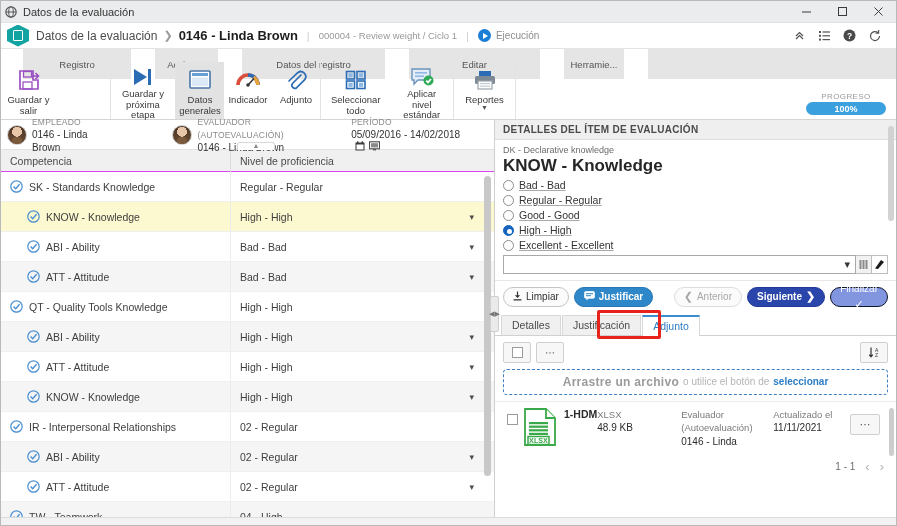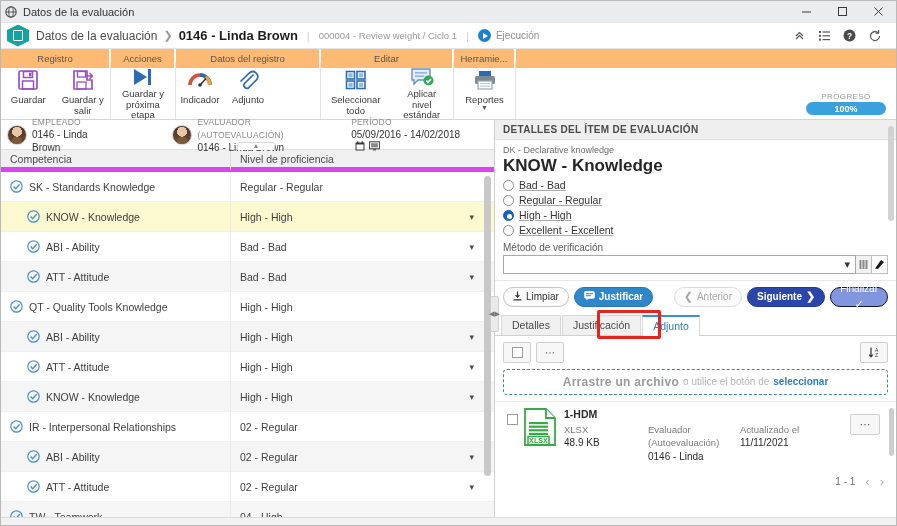--- a/index.html
+++ b/index.html
@@ -73,23 +73,24 @@
   }
   .crumb-status { font-size: 10px; color: #8d8d8d; }
   .crumb-right { margin-left: auto; display: flex; align-items: center; gap: 12px; padding-right: 8px; }
   .crumb-right .ci { color: #555; display: flex; align-items: center; }
 
   
   .ribbon { flex: 0 0 70px; display: flex; flex-direction: column; background: #fff;
             border-bottom: 1px solid #d5d5d5; }
   .ribbon-groups { display: flex; height: 13px; background: #fff; }
   .rg-label {
-    height: 19px; background: #fdba74; color: #555; font-size: 9.5px;
+    height: 30px; background: #e5e5e5; color: #555; font-size: 9.5px;
     display: flex; align-items: center; justify-content: center;
     border-right: 2px solid #fff;
+    margin-left: 22px;
   }
   .ribbon-body { display: flex; height: 57px; align-items: stretch; }
   .rg-body { display: flex; border-right: 1px solid #e3e3e3; }
   .rbtn {
     display: flex; flex-direction: column; align-items: center; justify-content: flex-start;
     padding: 4px 6px 0; min-width: 48px; cursor: default;
   }
   .rbtn.sel { background: #e2e2e2; }
   .rbtn .glyph { height: 28px; display: flex; align-items: center; justify-content: center; }
   .rbtn .lbl { font-size: 9.5px; color: #3a3a3a; text-align: center; line-height: 1.12; margin-top: 1px; }
@@ -135,21 +136,21 @@
   .collapse-tab {
     position: absolute; left: 236px; bottom: -1px; width: 38px; height: 8px;
     background: #fff; border: 1px solid #d8d8d8; border-bottom: none;
     border-radius: 3px 3px 0 0; display: flex; align-items: flex-start; justify-content: center;
     font-size: 7px; color: #888; line-height: 6px; z-index: 3;
   }
 
   
   .grid-head {
     height: 22px; flex: 0 0 22px; display: flex; background: #f0f0f0;
-    border-bottom: 5px solid #d946ef; align-items: center;
+    border-bottom: 1px solid #d946ef; align-items: center;
   }
   .gh-c1 { width: 230px; flex: 0 0 230px; padding-left: 9px; font-size: 10.5px; color: #4a4a4a;
            border-right: 1px solid #dcdcdc; line-height: 22px; }
   .gh-c2 { flex: 1 1 auto; padding-left: 9px; font-size: 10.5px; color: #4a4a4a; line-height: 22px; }
   .grid-body { flex: 1 1 auto; overflow: hidden; position: relative; background: #fff; }
   .row { display: flex; height: 30px; align-items: center; border-bottom: 1px solid #f0f0f0; }
   .row.alt { background: #f5f5f5; }
   .row.sel { background: #fcf8cf; }
   .c1 { width: 230px; flex: 0 0 230px; display: flex; align-items: center;
         border-right: 1px solid #ececec; height: 30px; }
@@ -243,21 +244,21 @@
     margin: 0 8px; height: 26px; border: 1px dashed #3f7fc1; border-radius: 4px;
     display: flex; align-items: center; justify-content: center; gap: 4px; background: #fff;
   }
   .dz-strong { font-size: 12px; color: #9b9b9b; font-weight: bold; letter-spacing: .3px; }
   .dz-mid { font-size: 10px; color: #b4b4b4; }
   .dz-link { font-size: 10px; color: #2c7cc4; font-weight: bold; }
 
   .file-list { margin-top: 6px; border-top: 1px solid #ececec; position: relative; }
   .file-row { display: flex; align-items: flex-start; padding: 6px 8px 5px; }
   .xlsx-ico { width: 32px; height: 38px; flex: 0 0 32px; margin: 0 8px 0 6px; position: relative; }
-  .fr-main { flex: 1 1 auto; display: flex; flex-direction: column; }
+  .fr-main { flex: 1 1 auto; display: flex; flex-direction: row; }
   .fr-name { font-size: 10.5px; font-weight: bold; color: #2b2b2b; margin-bottom: 3px; }
   .fr-cols { display: flex; }
   .fr-col { line-height: 1.25; }
   .fr-k { font-size: 9.5px; color: #7b7b7b; }
   .fr-v { font-size: 10px; color: #2b2b2b; }
   .more-btn {
     width: 30px; height: 21px; background: #f7f7f7; border: 1px solid #cfcfcf; border-radius: 2px;
     display: flex; align-items: center; justify-content: center; font-size: 11px; color: #555;
     margin: 6px 8px 0 0;
   }
@@ -368,31 +369,20 @@
       <div class="rg-label" style="width:62px">Herramie...</div>
       <div class="rg-label" style="flex:1 1 auto;border-right:none"></div>
     </div>
 
     <div class="ribbon-body">
 
       <div class="rg-body" style="width:110px">
         <div class="rbtn" style="width:55px">
           <span class="glyph">
             <svg width="24" height="24" viewBox="0 0 24 24">
-                <rect x="3" y="3" width="18" height="18" rx="1.5" fill="none" stroke="#9b4fc4" stroke-width="1.7"></rect>
-                <rect x="7.5" y="3.5" width="9" height="6" fill="none" stroke="#9b4fc4" stroke-width="1.5"></rect>
-                <rect x="6.5" y="13" width="11" height="8" fill="none" stroke="#9b4fc4" stroke-width="1.5"></rect>
-                <rect x="13" y="4.8" width="2.4" height="3.6" fill="#9b4fc4"></rect>
-              </svg>
-          </span>
-          <span class="lbl">Guardar</span>
-        </div>
-        <div class="rbtn" style="width:55px">
-          <span class="glyph">
-            <svg width="24" height="24" viewBox="0 0 24 24">
                 <path d="M3 3h13v9h5v9H3z" fill="none" stroke="#9b4fc4" stroke-width="1.7"></path>
                 <rect x="6.5" y="3.5" width="8" height="5.5" fill="none" stroke="#9b4fc4" stroke-width="1.3"></rect>
                 <rect x="6" y="14" width="9" height="7" fill="none" stroke="#9b4fc4" stroke-width="1.3"></rect>
                 <path d="M14 8h7M18.5 5l3 3-3 3" fill="none" stroke="#9b4fc4" stroke-width="1.6"></path>
               </svg>
           </span>
           <span class="lbl">Guardar y salir</span>
         </div>
       </div>
 
@@ -405,20 +395,30 @@
               </svg>
           </span>
           <span class="lbl">
             <span>Guardar y</span><br>
             <span>próxima etapa</span>
           </span>
         </div>
       </div>
 
       <div class="rg-body" style="width:145px">
+        <div class="rbtn sel" style="width:68px">
+          <span class="glyph">
+            <svg width="26" height="22" viewBox="0 0 26 22">
+                <rect x="3" y="2" width="20" height="17" rx="1" fill="#fff" stroke="#4a77a8" stroke-width="1.6"></rect>
+                <rect x="5" y="4" width="16" height="3" fill="#6a9fd4"></rect>
+                <rect x="5" y="8.5" width="16" height="8.5" fill="#dce9f6"></rect>
+              </svg>
+          </span>
+          <span class="lbl">Datos generales</span>
+        </div>
         <div class="rbtn" style="width:44px">
           <span class="glyph">
             <svg width="24" height="22" viewBox="0 0 24 22">
                 <path d="M2 16a10 10 0 0 1 20 0" fill="none" stroke="#d94f3d" stroke-width="3.6"></path>
                 <path d="M12 6a10 10 0 0 1 10 10" fill="none" stroke="#2b6cb5" stroke-width="3.6"></path>
                 <path d="M17.5 8.2A10 10 0 0 1 22 16" fill="none" stroke="#e8a43c" stroke-width="3.6"></path>
                 <line x1="12" y1="16" x2="18" y2="9.5" stroke="#333" stroke-width="1.5"></line>
                 <circle cx="12" cy="16" r="1.8" fill="#333"></circle>
               </svg>
           </span>
@@ -710,30 +710,33 @@
         <div id="radio-list">
             <div class="radio-row">
               <span class="rd"></span>
               <span class="rl">Bad - Bad</span>
             </div>
             <div class="radio-row">
               <span class="rd"></span>
               <span class="rl">Regular - Regular</span>
             </div>
             <div class="radio-row">
+              <span class="rd"></span>
+              <span class="rl">Good - Good</span>
+            </div>
+            <div class="radio-row">
               <span class="rd on"></span>
               <span class="rl">High - High</span>
             </div>
             <div class="radio-row">
               <span class="rd"></span>
               <span class="rl">Excellent - Excellent</span>
             </div>
           </div>
 
-        <div class="mv-label">Método de verificación</div>
         <div class="mv-row">
           <div class="mv-select">
             <span></span>
             <span style="margin-left:auto;font-size:11px">▾</span>
           </div>
           <div class="mv-ib">
             <svg width="9" height="11" viewBox="0 0 9 11">
                 <g fill="#8a8a8a">
                   <rect x="0.5" y="1" width="2" height="9"></rect>
                   <rect x="3.5" y="1" width="2" height="9"></rect>

